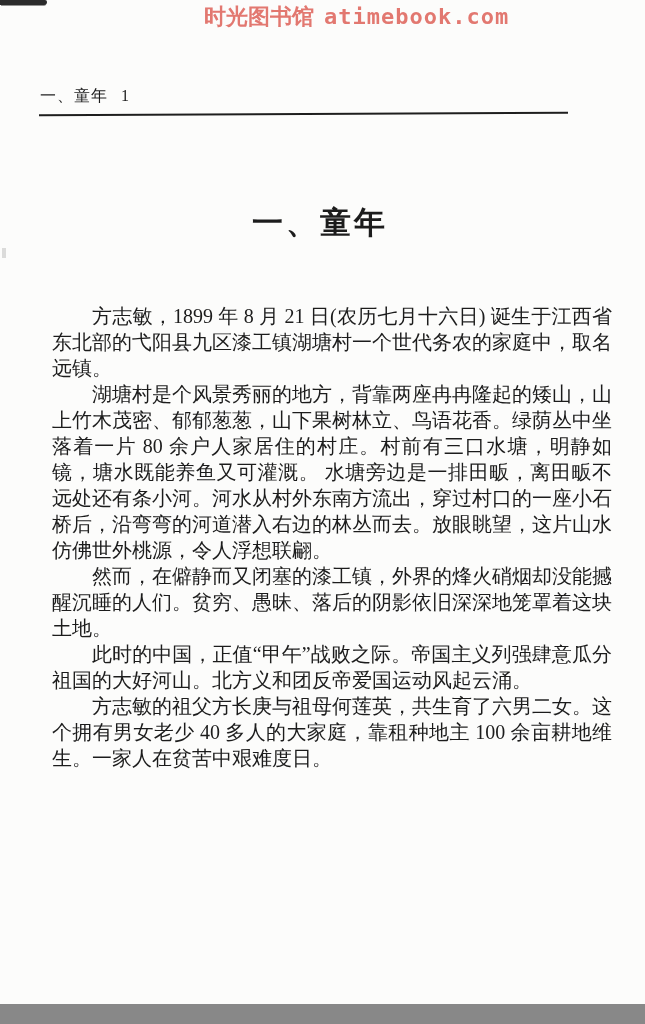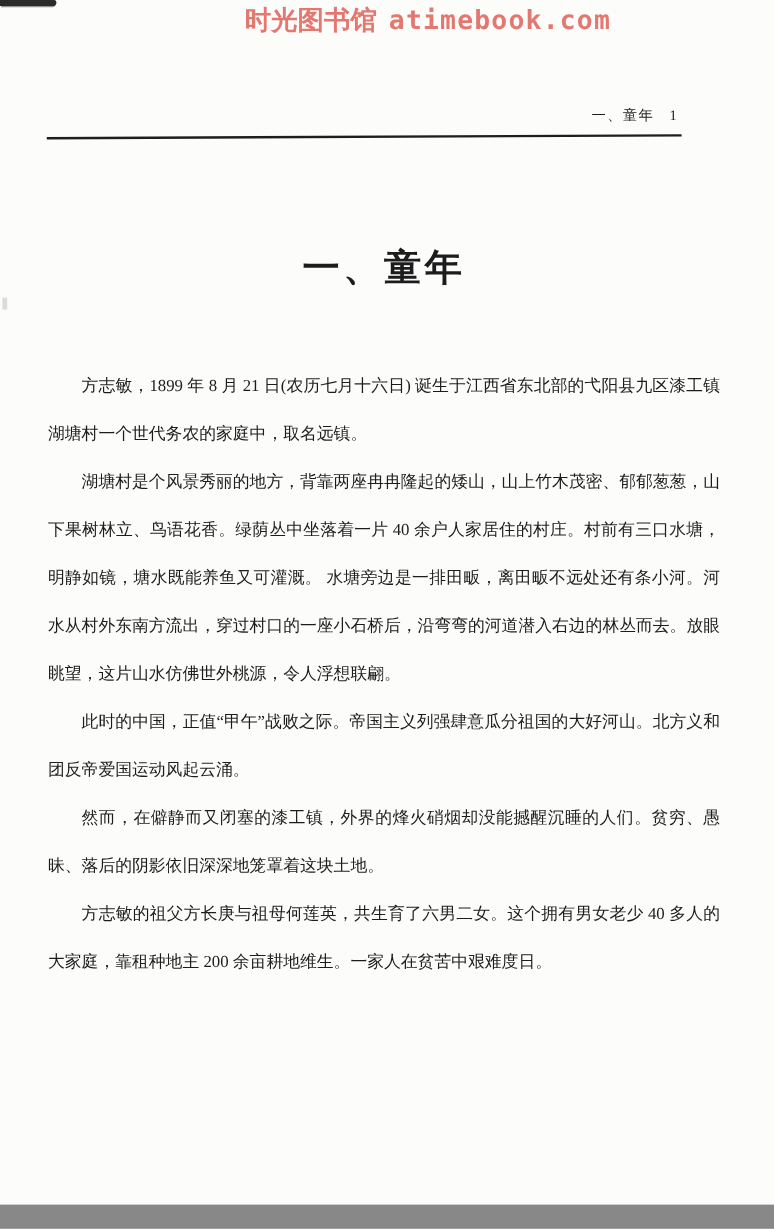--- a/index.html
+++ b/index.html
@@ -34,23 +34,22 @@
     opacity:.9;
   }
   .watermark .latin{
     font-family:"DejaVu Sans Mono","Liberation Mono",monospace;
     font-weight:bold;
     letter-spacing:1px;
     margin-left:10px;
   }
   
   .running-header{
-    position:absolute;top:86px;left:56px;width:508px;
-    text-align:right;
-    font-size:12px;line-height:20px;
+    position:absolute;top:86px;left:40px;width:508px;
+    font-size:16px;line-height:20px;
     letter-spacing:1px;
     white-space:nowrap;
   }
   .running-header .pagenum{
     margin-left:13px;letter-spacing:0;
     font-family:"Liberation Serif","DejaVu Serif",serif;
   }
   .header-rule{
     position:absolute;top:113px;left:39px;width:529px;height:2px;
     background:#1e1e1e;
@@ -59,22 +58,22 @@
   
   .chapter-title{
     position:absolute;top:204px;left:40px;width:560px;
     text-align:center;
     font-size:31px;line-height:38px;
     font-weight:bold;
     letter-spacing:3px;
   }
   
   .body-text{
-    position:absolute;top:303px;left:40px;width:560px;
-    font-size:14px;line-height:40px;
+    position:absolute;top:303px;left:52px;width:560px;
+    font-size:20px;line-height:26px;
     text-align:justify;
   }
   .body-text p{
     margin:0;
     text-indent:2em;
     word-break:break-all;
   }
 </style>
 </head>
 <body>
@@ -91,19 +90,19 @@
   <div class="running-header">
     <span>一、童年</span><span class="pagenum">1</span>
   </div>
 
   <div class="header-rule"></div>
 
   <div class="chapter-title">一、童年</div>
 
   <div class="body-text">
     <p>方志敏，1899 年 8 月 21 日(农历七月十六日) 诞生于江西省东北部的弋阳县九区漆工镇湖塘村一个世代务农的家庭中，取名远镇。</p>
-    <p>湖塘村是个风景秀丽的地方，背靠两座冉冉隆起的矮山，山上竹木茂密、郁郁葱葱，山下果树林立、鸟语花香。绿荫丛中坐落着一片 40 余户人家居住的村庄。村前有三口水塘，明静如镜，塘水既能养鱼又可灌溉。 水塘旁边是一排田畈，离田畈不远处还有条小河。河水从村外东南方流出，穿过村口的一座小石桥后，沿弯弯的河道潜入右边的林丛而去。放眼眺望，这片山水仿佛世外桃源，令人浮想联翩。</p>
+    <p>湖塘村是个风景秀丽的地方，背靠两座冉冉隆起的矮山，山上竹木茂密、郁郁葱葱，山下果树林立、鸟语花香。绿荫丛中坐落着一片 80 余户人家居住的村庄。村前有三口水塘，明静如镜，塘水既能养鱼又可灌溉。 水塘旁边是一排田畈，离田畈不远处还有条小河。河水从村外东南方流出，穿过村口的一座小石桥后，沿弯弯的河道潜入右边的林丛而去。放眼眺望，这片山水仿佛世外桃源，令人浮想联翩。</p>
+    <p>然而，在僻静而又闭塞的漆工镇，外界的烽火硝烟却没能撼醒沉睡的人们。贫穷、愚昧、落后的阴影依旧深深地笼罩着这块土地。</p>
     <p>此时的中国，正值“甲午”战败之际。帝国主义列强肆意瓜分祖国的大好河山。北方义和团反帝爱国运动风起云涌。</p>
-    <p>然而，在僻静而又闭塞的漆工镇，外界的烽火硝烟却没能撼醒沉睡的人们。贫穷、愚昧、落后的阴影依旧深深地笼罩着这块土地。</p>
-    <p>方志敏的祖父方长庚与祖母何莲英，共生育了六男二女。这个拥有男女老少 40 多人的大家庭，靠租种地主 200 余亩耕地维生。一家人在贫苦中艰难度日。</p>
+    <p>方志敏的祖父方长庚与祖母何莲英，共生育了六男二女。这个拥有男女老少 40 多人的大家庭，靠租种地主 100 余亩耕地维生。一家人在贫苦中艰难度日。</p>
   </div>
 
 </div>
 
 </body></html>

